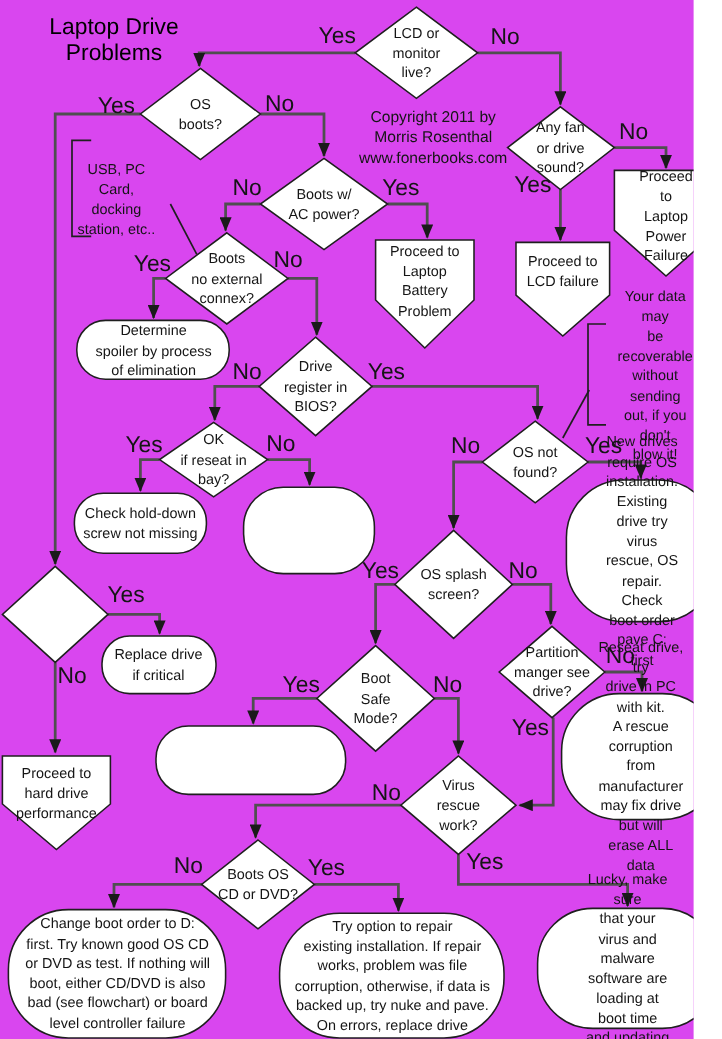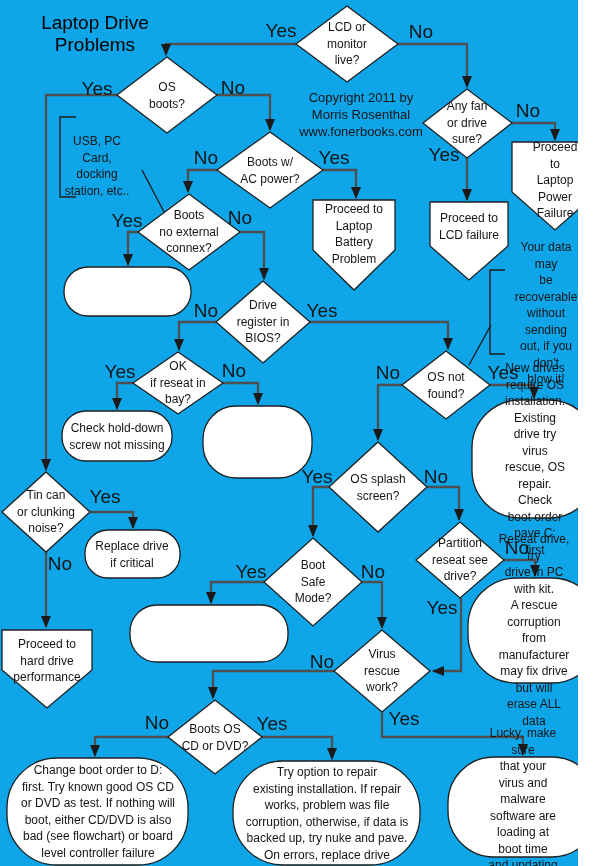--- a/index.html
+++ b/index.html
@@ -1,17 +1,17 @@
 <!DOCTYPE html>
 <html><head>
 <meta charset="utf-8">
 <style>
   html,body { margin:0; padding:0; background:#fff; }
   .canvas {
-    position:relative; width:578px; height:866px; background:#0ea5e9;
+    position:relative; width:578px; height:866px; background:#d946ef;
     font-family:"Liberation Sans", sans-serif; overflow:hidden;
   }
   .canvas svg { position:absolute; left:0; top:0; }
   .t {
     position:absolute; transform:translate(-50%,-50%);
     text-align:center; white-space:pre-line;
     font-size:12px; line-height:16.5px; color:#151515;
   }
   .lbl { font-size:19px; white-space:nowrap; }
   .title { font-size:19px; line-height:22px; color:#000; }
@@ -123,65 +123,65 @@
 
   <div class="t" style="left:347px;top:44px">LCD or
 monitor
 live?</div>
   <div class="t" style="left:167px;top:95px">OS
 boots?</div>
   <div class="t" style="left:270px;top:170px">Boots w/
 AC power?</div>
   <div class="t" style="left:467px;top:123px">Any fan
 or drive
-sure?</div>
+sound?</div>
   <div class="t" style="left:555px;top:180px">Proceed to
 Laptop
 Power
 Failure</div>
   <div class="t" style="left:469px;top:226px">Proceed to
 LCD failure</div>
   <div class="t" style="left:354px;top:234px">Proceed to
 Laptop
 Battery
 Problem</div>
   <div class="t" style="left:189px;top:232px">Boots
 no external
 connex?</div>
+  <div class="t" style="left:128px;top:292px">Determine
+spoiler by process
+of elimination</div>
   <div class="t" style="left:263px;top:322px">Drive
 register in
 BIOS?</div>
   <div class="t" style="left:178px;top:383px">OK
 if reseat in
 bay?</div>
   <div class="t" style="left:117px;top:436px">Check hold-down
 screw not missing</div>
   <div class="t" style="left:446px;top:385px">OS not
 found?</div>
   <div class="t" style="left:535px;top:459px">New drives
 require OS
 installation. Existing
 drive try virus
 rescue, OS repair.
 Check boot order
 pave C: first</div>
   <div class="t" style="left:378px;top:487px">OS splash
 screen?</div>
   <div class="t" style="left:460px;top:560px">Partition
-reseat see
+manger see
 drive?</div>
   <div class="t" style="left:534px;top:630px">Reseat drive, try
 drive in PC with kit.
 A rescue corruption
 from manufacturer
 may fix drive but will
 erase ALL data</div>
-  <div class="t" style="left:46px;top:512px">Tin can
-or clunking
-noise?</div>
   <div class="t" style="left:132px;top:554px">Replace drive
 if critical</div>
   <div class="t" style="left:47px;top:661px">Proceed to
 hard drive
 performance</div>
   <div class="t" style="left:313px;top:582px">Boot
 Safe
 Mode?</div>
   <div class="t" style="left:382px;top:671px">Virus
 rescue

